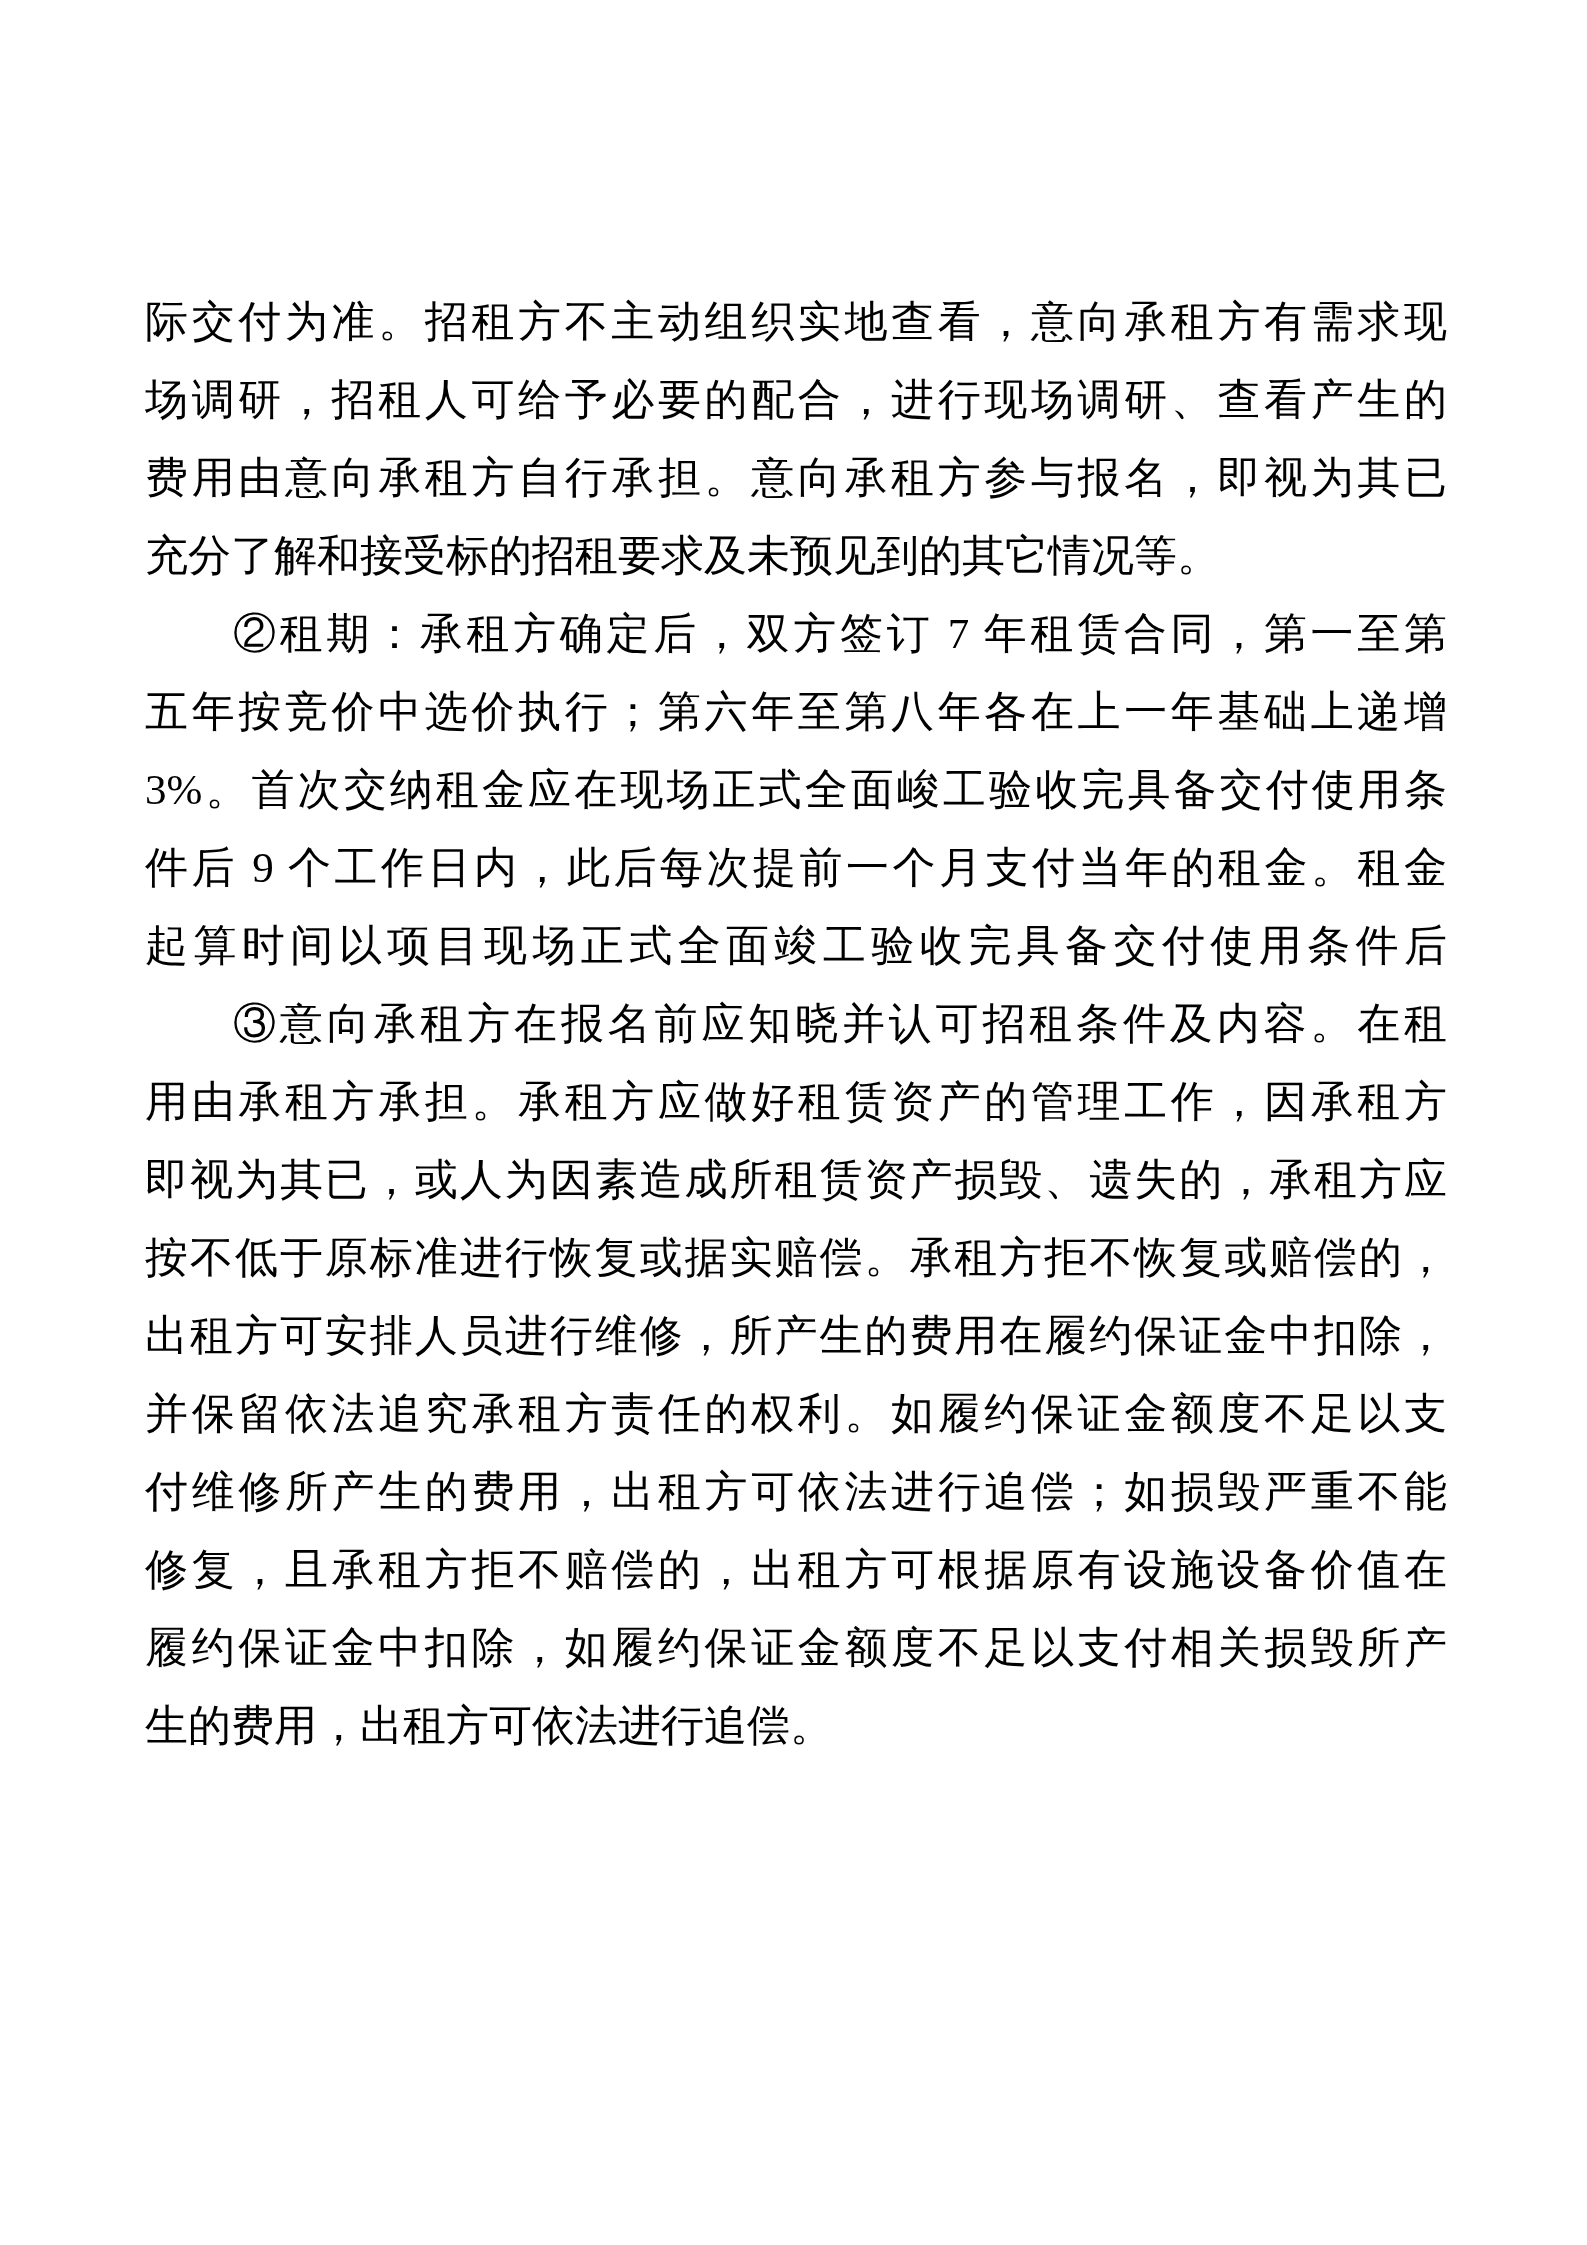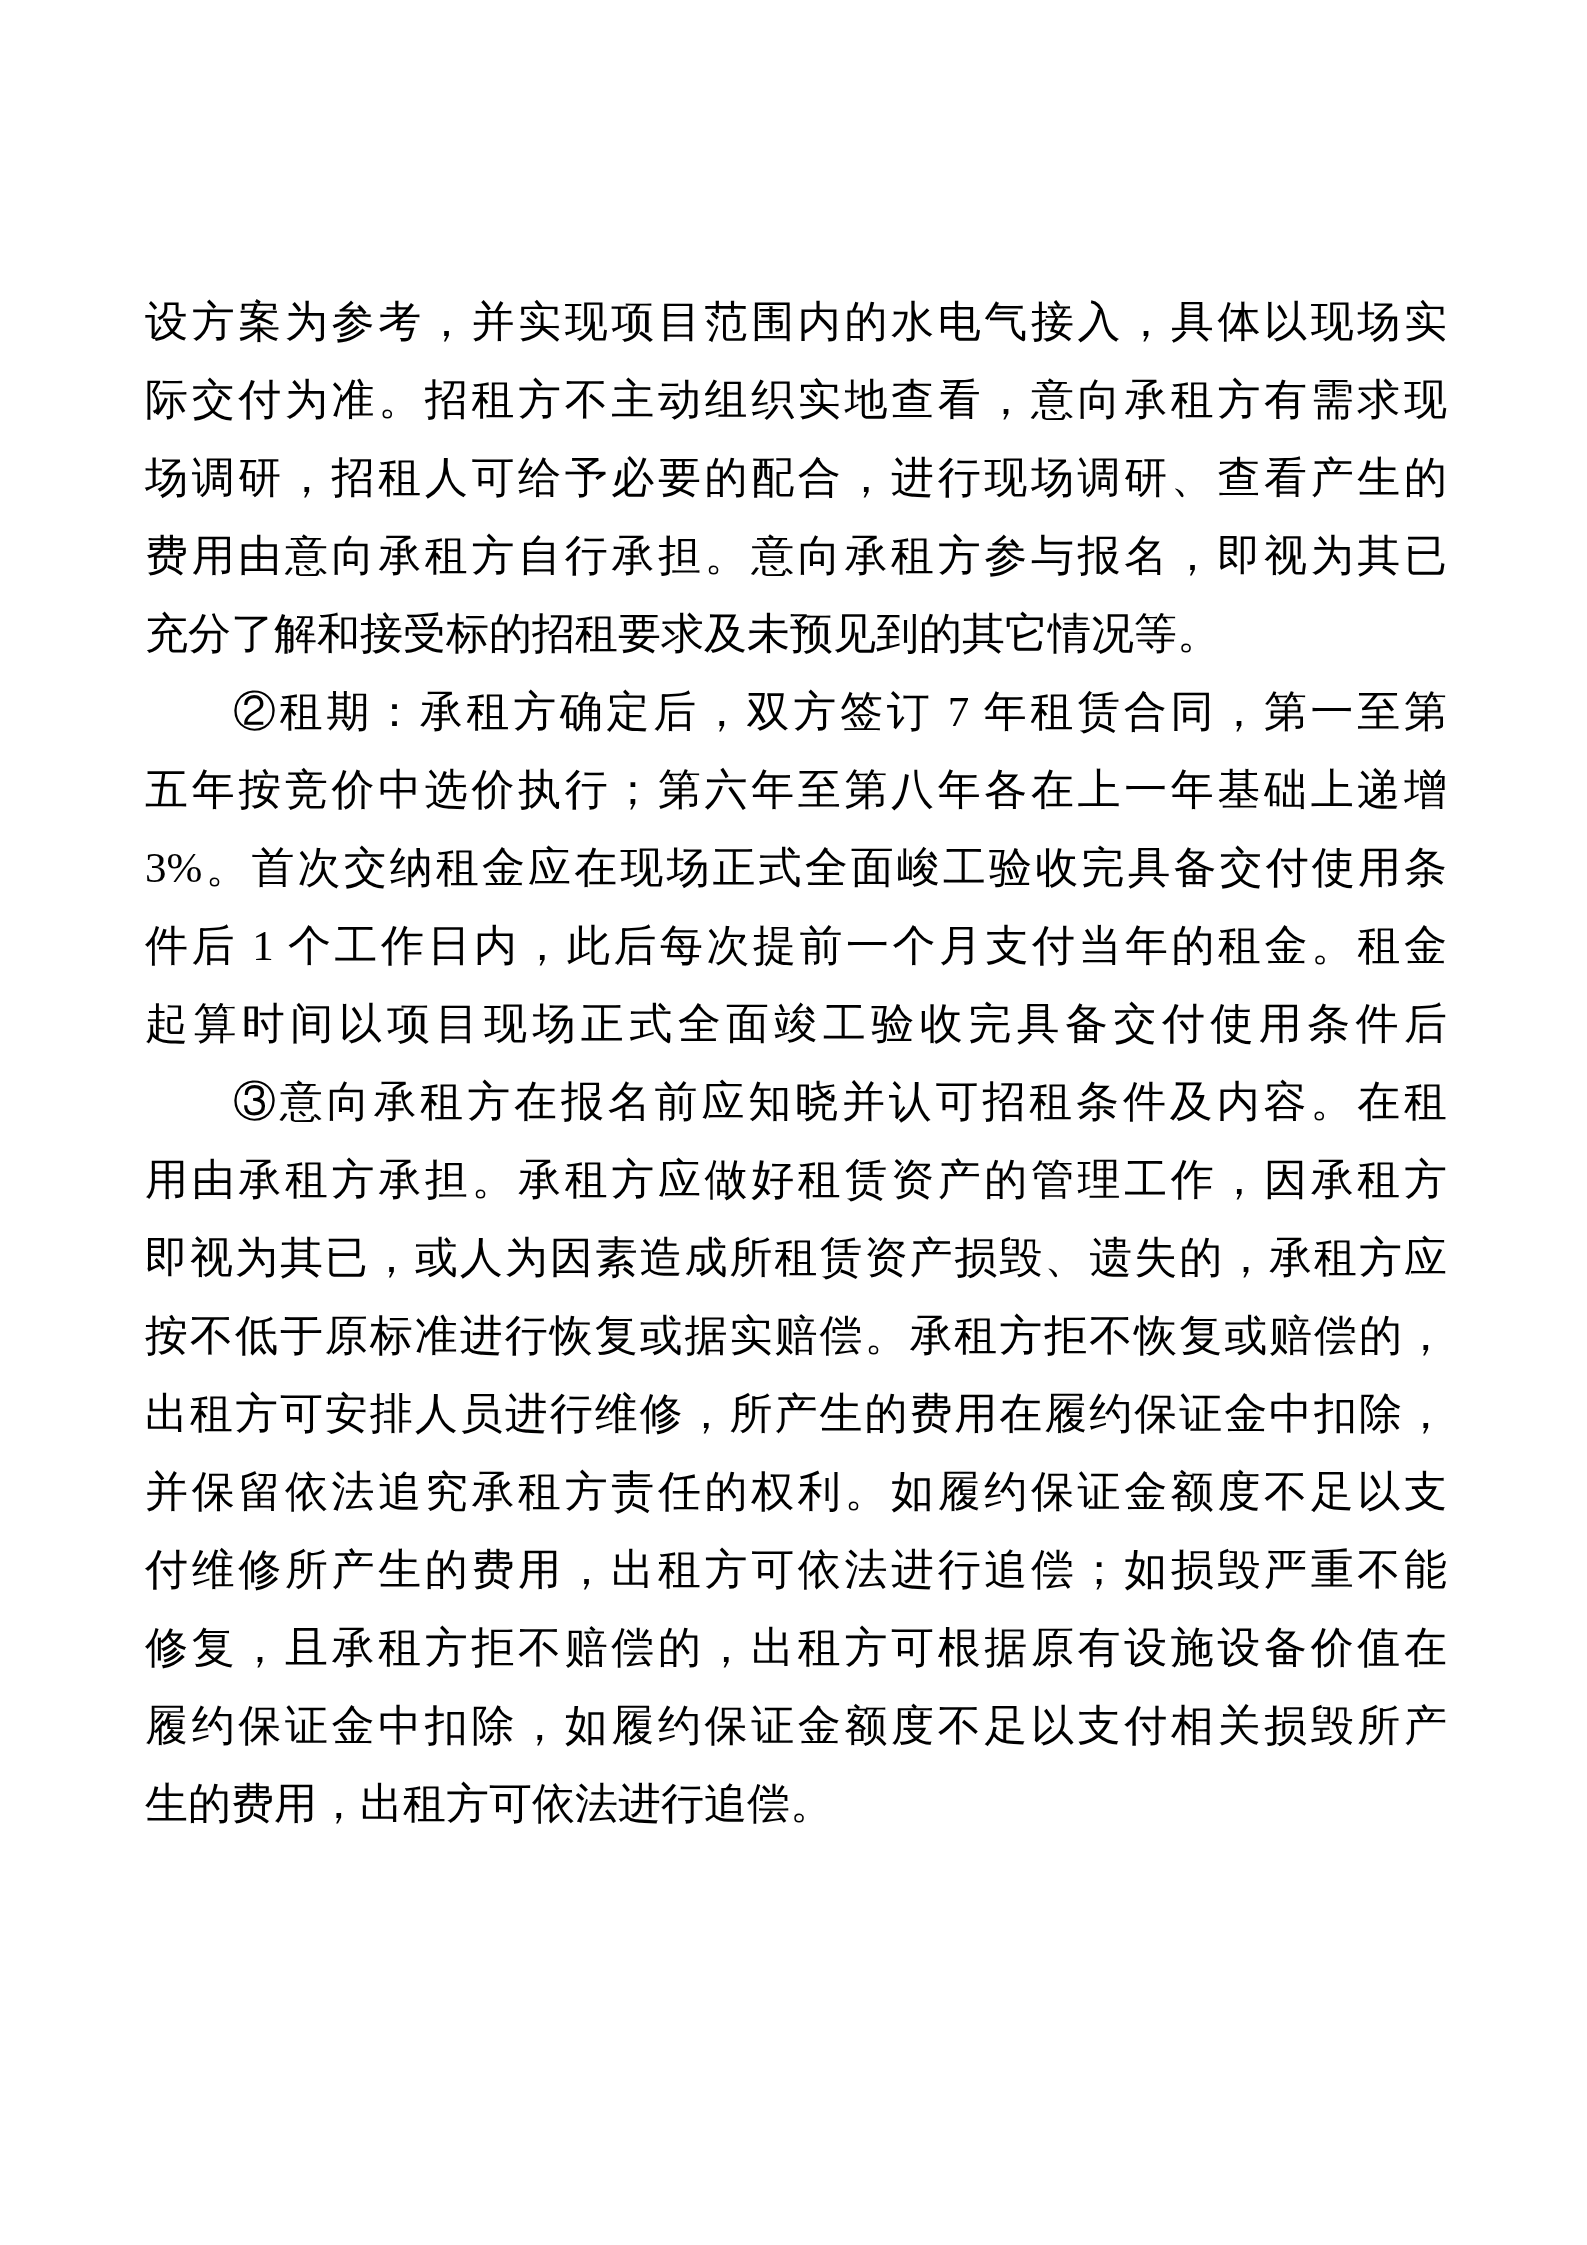--- a/index.html
+++ b/index.html
@@ -44,29 +44,28 @@
   }
   .line.indent {
     text-indent: 88px;
   }
 </style>
 </head>
 <body>
 
 <div class="page">
   <div class="textblock">
-    <div class="line">设方案为参考，并实现项目范围内的水电气接入，具体以现场实</div>
     <div class="line">际交付为准。招租方不主动组织实地查看，意向承租方有需求现</div>
     <div class="line">场调研，招租人可给予必要的配合，进行现场调研、查看产生的</div>
     <div class="line">费用由意向承租方自行承担。意向承租方参与报名，即视为其已</div>
     <div class="line para-end">充分了解和接受标的招租要求及未预见到的其它情况等。</div>
     <div class="line indent">②租期：承租方确定后，双方签订 7 年租赁合同，第一至第</div>
     <div class="line">五年按竞价中选价执行；第六年至第八年各在上一年基础上递增</div>
     <div class="line">3%。首次交纳租金应在现场正式全面峻工验收完具备交付使用条</div>
-    <div class="line">件后 1 个工作日内，此后每次提前一个月支付当年的租金。租金</div>
+    <div class="line">件后 9 个工作日内，此后每次提前一个月支付当年的租金。租金</div>
     <div class="line">起算时间以项目现场正式全面竣工验收完具备交付使用条件后</div>
     <div class="line indent">③意向承租方在报名前应知晓并认可招租条件及内容。在租</div>
     <div class="line">用由承租方承担。承租方应做好租赁资产的管理工作，因承租方</div>
     <div class="line">即视为其已，或人为因素造成所租赁资产损毁、遗失的，承租方应</div>
     <div class="line">按不低于原标准进行恢复或据实赔偿。承租方拒不恢复或赔偿的，</div>
     <div class="line">出租方可安排人员进行维修，所产生的费用在履约保证金中扣除，</div>
     <div class="line">并保留依法追究承租方责任的权利。如履约保证金额度不足以支</div>
     <div class="line">付维修所产生的费用，出租方可依法进行追偿；如损毁严重不能</div>
     <div class="line">修复，且承租方拒不赔偿的，出租方可根据原有设施设备价值在</div>
     <div class="line">履约保证金中扣除，如履约保证金额度不足以支付相关损毁所产</div>

